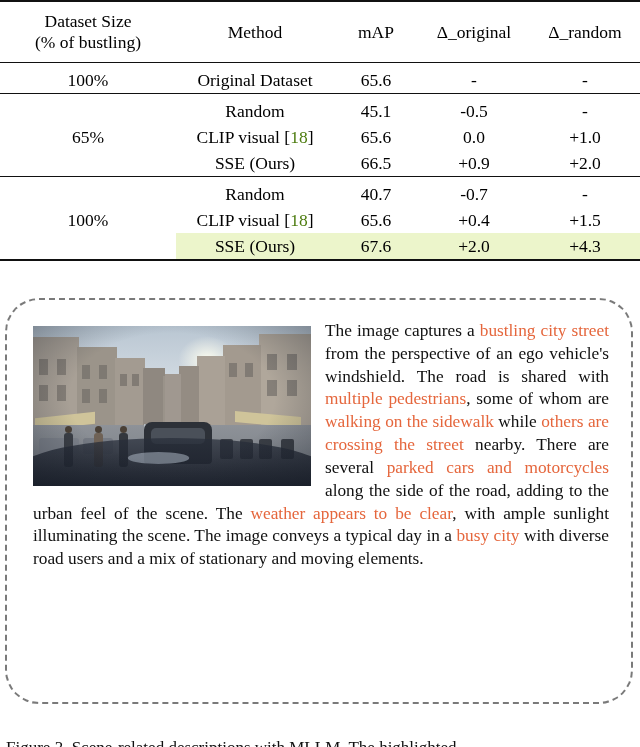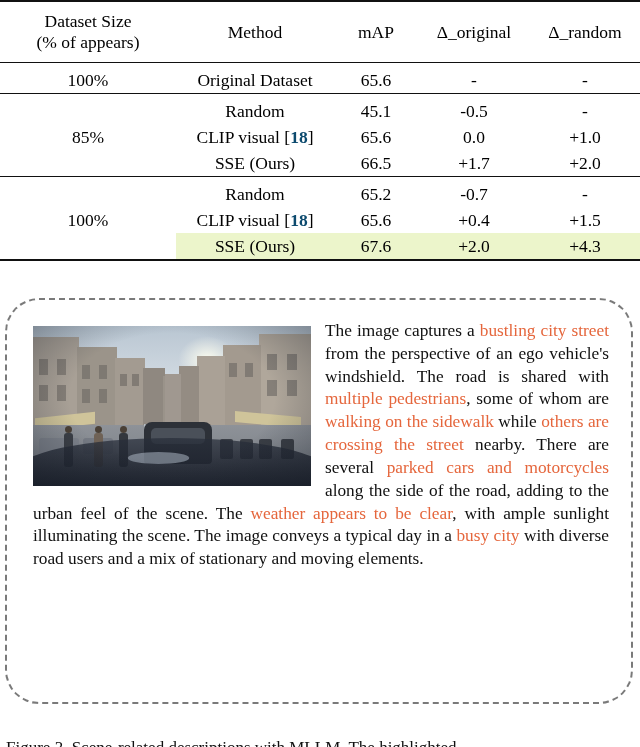--- a/index.html
+++ b/index.html
@@ -52,21 +52,21 @@
     height: 60px;
     line-height: 1.18;
     font-size: 17.5px;
   }
   tr.hdr th .two-line { display:block; }
 
   tr.datarow td { height: 26px; }
   tr.firstinblock td { padding-top: 4px; }
 
   .bold { font-weight: bold; }
-  .cite { color: #0c4a6e; font-weight: bold; }
+  .cite { color: #4d7c0f; }
   .hl td { background: #ecf5cb; }
 
   
   #example-panel {
     position: absolute;
     left: 5px;
     top: 298px;
     width: 628px;
     height: 406px;
     border: 2.2px dashed #7a7a7a;
@@ -207,59 +207,59 @@
       <col class="col-ds">
         <col class="col-me">
         <col class="col-map">
         <col class="col-do">
         <col class="col-dr">
     </colgroup>
     <thead>
       <tr class="hdr rule-top">
         <th>
           <span class="two-line">Dataset Size</span>
-          <span class="two-line">(% of appears)</span>
+          <span class="two-line">(% of bustling)</span>
         </th>
         <th>Method</th>
         <th>mAP</th>
         <th>Δ_original</th>
         <th>Δ_random</th>
       </tr>
     </thead>
     <tbody id="table-body">
         <tr class="datarow firstinblock rule-dbl-top">
           <td rowspan="1">100%</td>
           <td>Original Dataset</td>
           <td>65.6</td>
           <td>-</td>
           <td>-</td>
         </tr>
         <tr class="datarow firstinblock rule-thin">
-          <td rowspan="3">85%</td>
+          <td rowspan="3">65%</td>
           <td>Random</td>
           <td>45.1</td>
           <td>-0.5</td>
           <td>-</td>
         </tr>
         <tr class="datarow">
           <td>CLIP visual [<span class="cite">18</span>]</td>
           <td>65.6</td>
           <td>0.0</td>
           <td>+1.0</td>
         </tr>
         <tr class="datarow">
           <td class="bold">SSE (Ours)</td>
           <td class="bold">66.5</td>
-          <td class="bold">+1.7</td>
+          <td class="bold">+0.9</td>
           <td class="bold">+2.0</td>
         </tr>
         <tr class="datarow firstinblock rule-thin">
           <td rowspan="3">100%</td>
           <td>Random</td>
-          <td>65.2</td>
+          <td>40.7</td>
           <td>-0.7</td>
           <td>-</td>
         </tr>
         <tr class="datarow">
           <td>CLIP visual [<span class="cite">18</span>]</td>
           <td>65.6</td>
           <td>+0.4</td>
           <td>+1.5</td>
         </tr>
         <tr class="datarow hl rule-bot">

